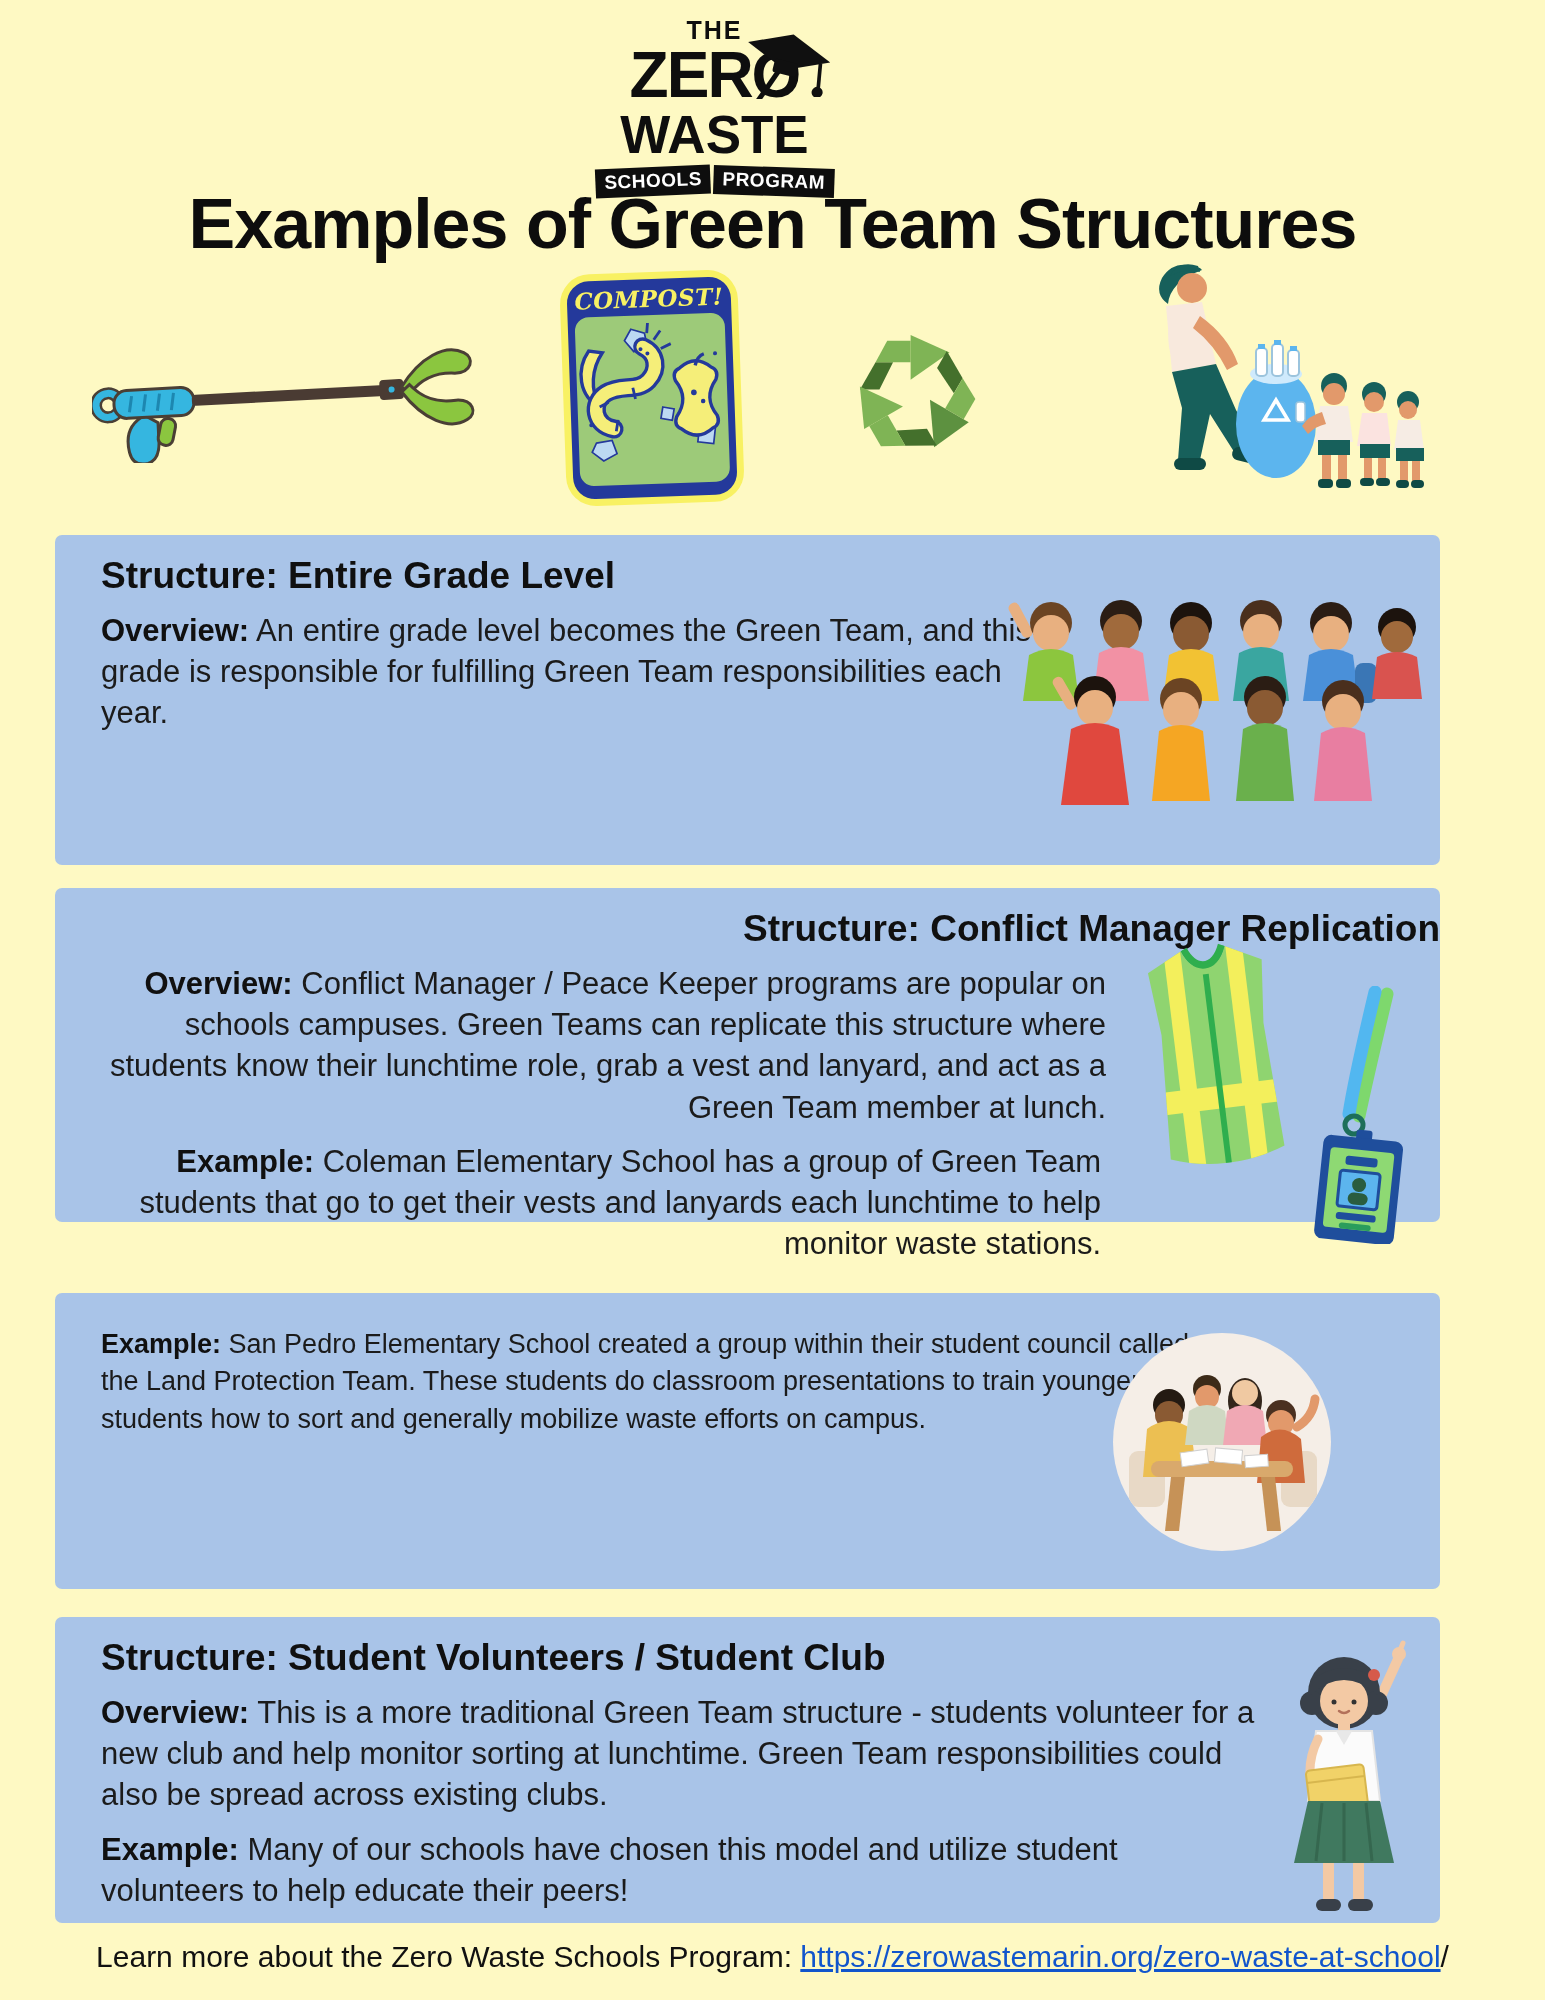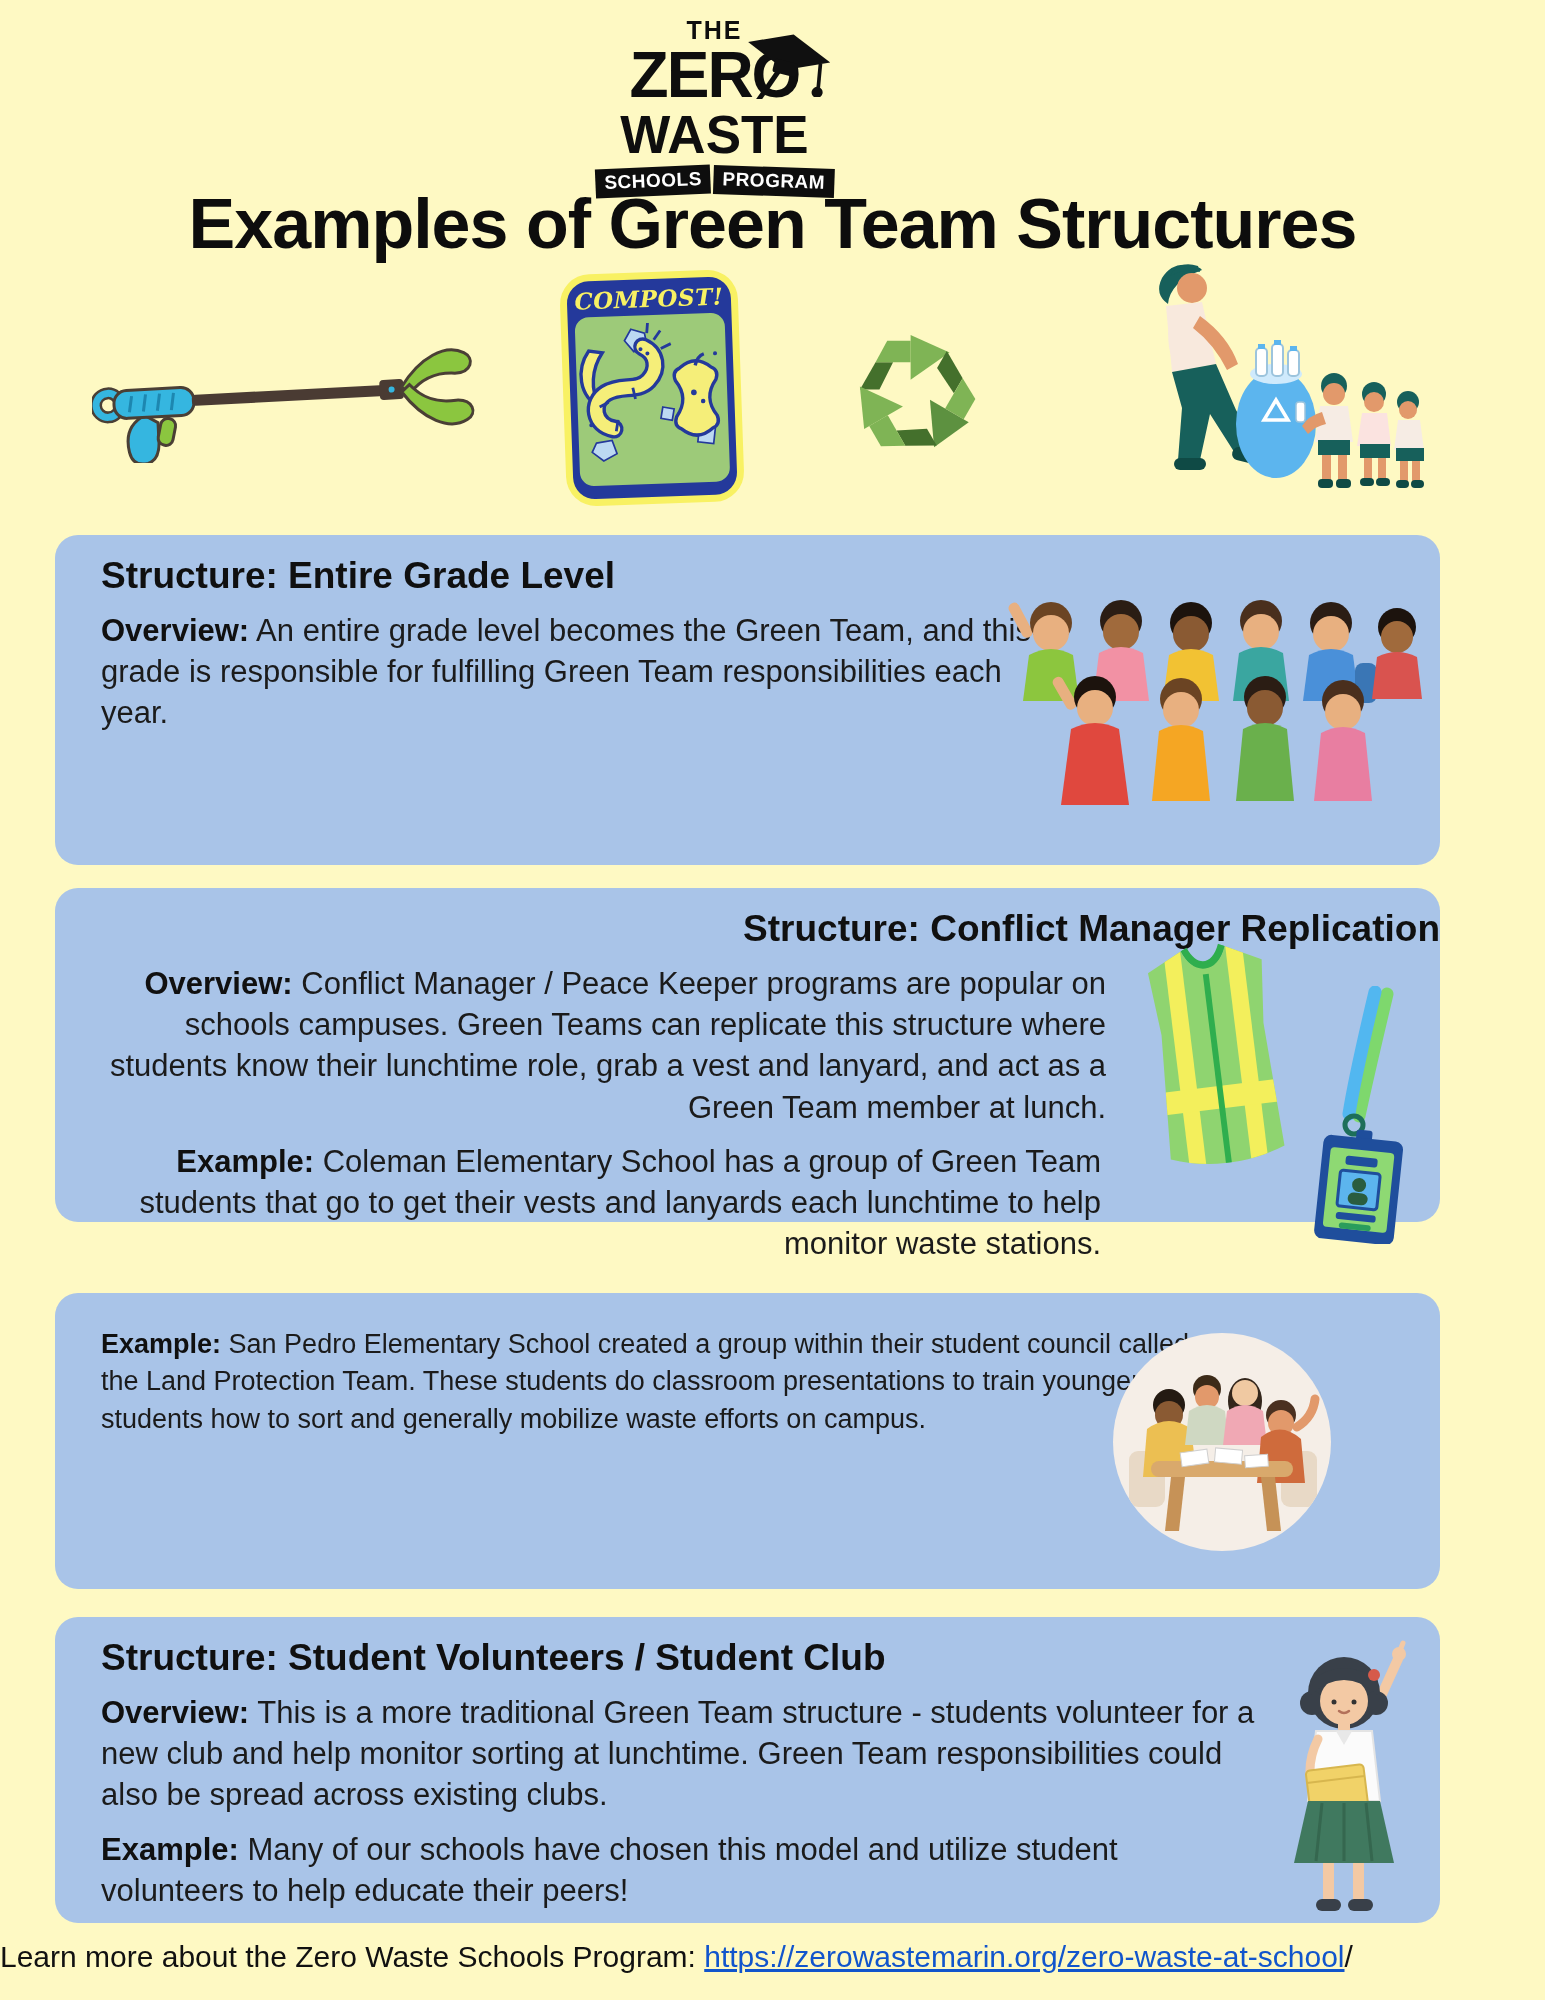--- a/index.html
+++ b/index.html
@@ -30,39 +30,39 @@
            transform:rotate(-2deg);padding:7px;box-sizing:border-box;}
   .compost-navy{width:100%;height:100%;background:#24399b;border-radius:22px;
                 padding:4px 7px 7px;box-sizing:border-box;}
   .compost-title{color:#f8f163;font-family:"DejaVu Serif",serif;font-style:italic;font-weight:700;
                  font-size:23px;text-align:center;letter-spacing:0.5px;padding:2px 0 3px;}
   .compost-green{background:#9dca79;border-radius:14px;height:calc(100% - 38px);overflow:hidden;}
   .recycle{left:822px;top:285px;width:185px;height:210px;}
   .collect{left:1050px;top:252px;width:380px;height:248px;}
 
   
-  .card{position:absolute;left:55px;width:1385px;background:#a9c4e8;border-radius:23px;
+  .card{position:absolute;left:55px;width:1385px;background:#a9c4e8;border-radius:7px;
         box-sizing:border-box;padding:20px 0 0 46px;}
   .card1{top:535px;height:330px;}
   .card2{top:888px;height:334px;text-align:right;}
   .card3{top:1293px;height:296px;}
   .card4{top:1617px;height:306px;}
   .card h2{margin:0;font-size:37px;font-weight:700;color:#101010;letter-spacing:0;}
   .card p{margin:13px 0 0;font-size:31px;line-height:1.33;color:#1b1b1b;}
   .card p b{font-weight:700;color:#101010;}
   .card3 .example-small{font-size:27px;line-height:1.38;}
   .card-ill{position:absolute;}
   .kids-ill{left:948px;top:36px;width:425px;height:250px;}
   .vest-ill{left:1078px;top:50px;width:165px;height:232px;}
   .lanyard-ill{left:1252px;top:98px;width:105px;height:258px;}
   .council-ill{left:1058px;top:40px;width:218px;height:218px;background:#f5eee7;border-radius:50%;overflow:hidden;}
   .girl-ill{left:1205px;top:22px;width:172px;height:282px;}
 
   
-  .footer{position:absolute;top:1940px;left:0;width:1545px;text-align:left;font-size:30px;color:#111;}
+  .footer{position:absolute;top:1940px;left:0;width:1545px;text-align:center;font-size:30px;color:#111;}
   .footer a{color:#1155cc;text-decoration:underline;cursor:pointer;}
   .footer .slash{color:#111;}
 </style>
 </head>
 <body>
 
 <div class="page">
 
   <div class="logo">
     <div class="logo-the">THE</div>

